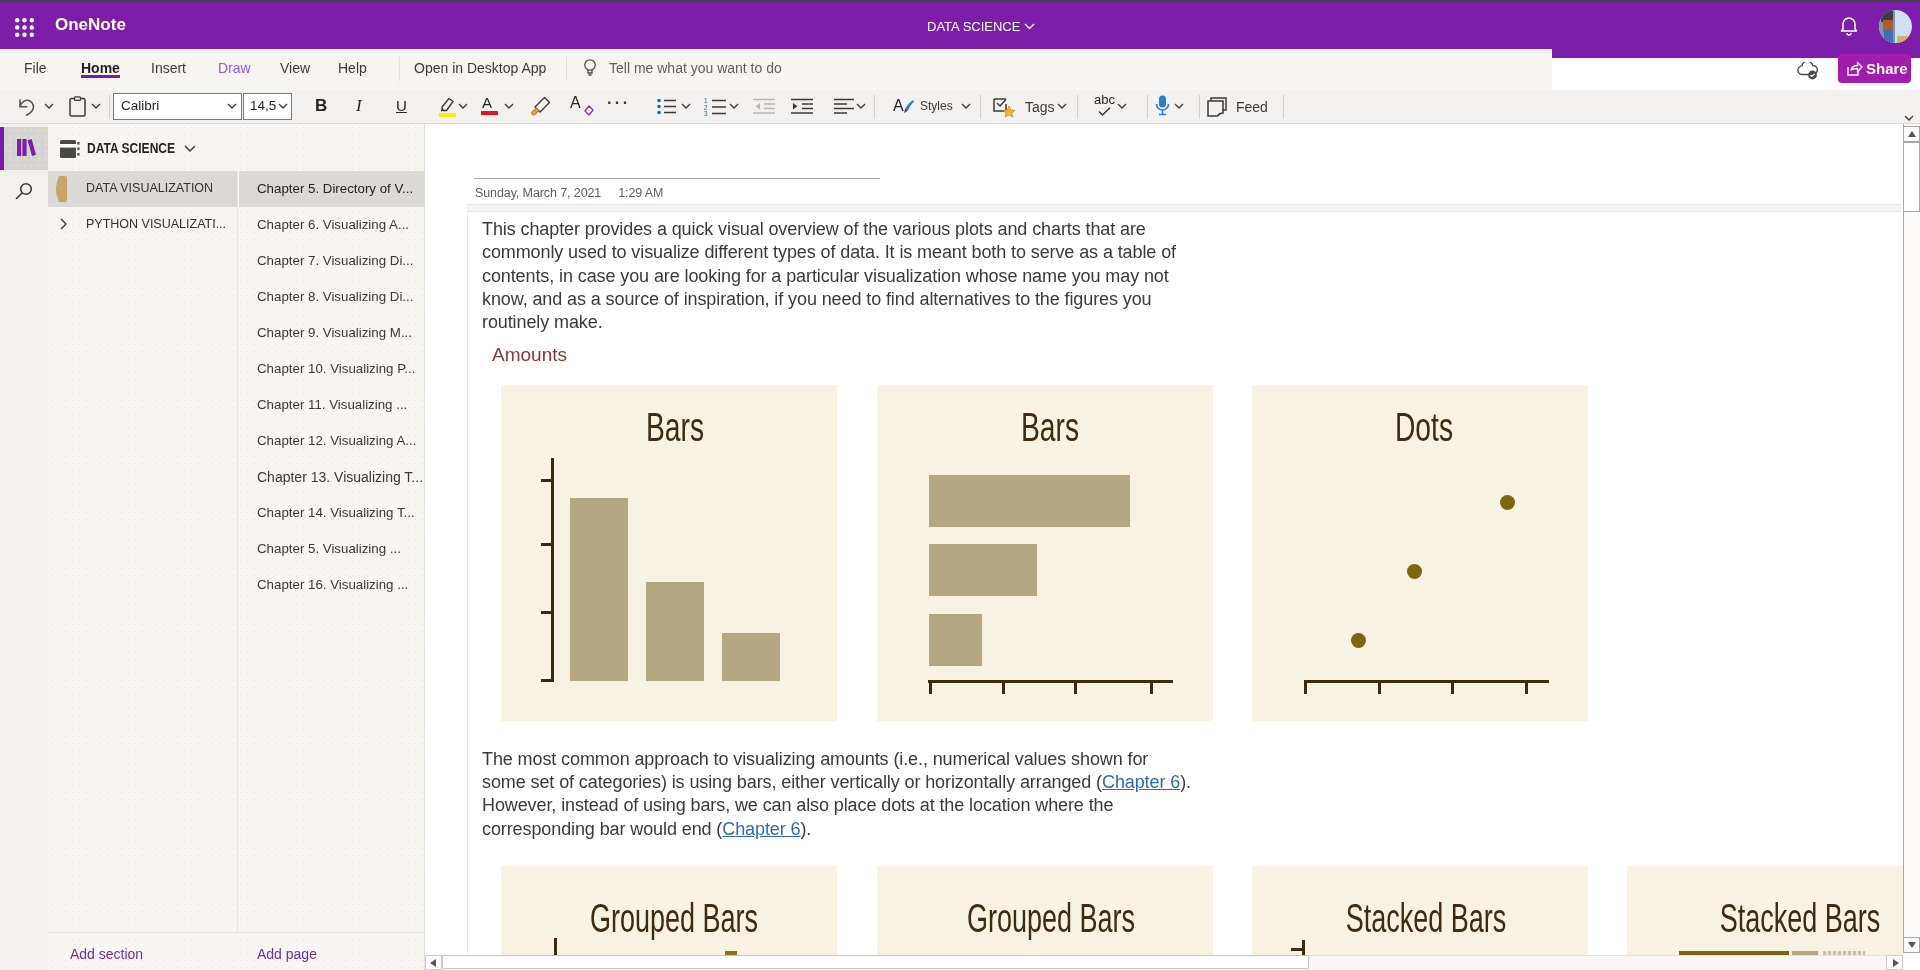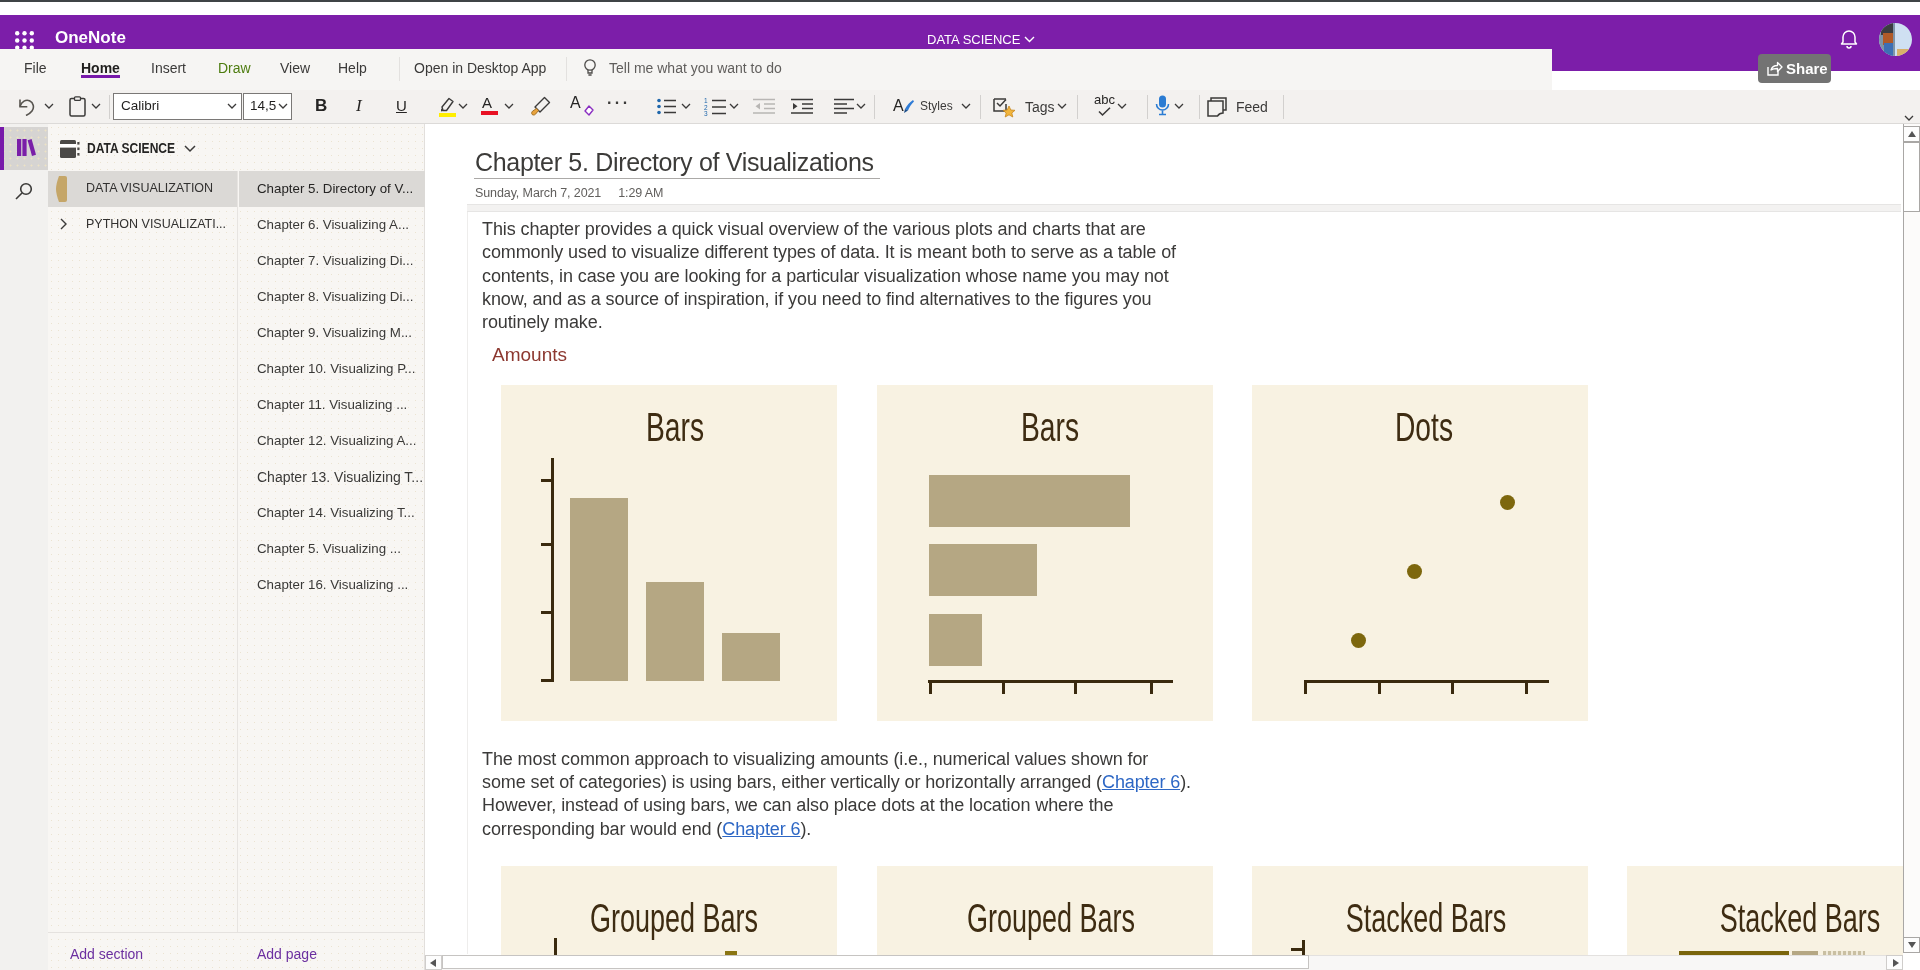--- a/index.html
+++ b/index.html
@@ -7,21 +7,21 @@
     font-family:"Liberation Sans", sans-serif; }
   .abs { position:absolute; }
   .ct { color:#3e2c12; font-size:40px; white-space:nowrap; transform:scaleX(.705); transform-origin:center; text-align:center; }
   .ct2 { color:#3e2c12; font-size:40px; white-space:nowrap; transform:scaleX(.675); transform-origin:center; text-align:center; }
 </style>
 </head>
 <body>
 
 <div class="abs" style="left:0;top:0;width:1920px;height:2px;background:#3f4446;"></div>
 
-<div class="abs" style="left:0;top:2px;width:1920px;height:56px;background:#7c1ea9;margin-top:13px;">
+<div class="abs" style="left:0;top:2px;width:1920px;height:56px;background:#7c1ea9;">
   <svg class="abs" style="left:15px;top:16px;" width="19" height="19" viewBox="0 0 19 19">
     <g fill="#fff">
       <circle cx="2.2" cy="2.2" r="2.2"></circle>
         <circle cx="9.5" cy="2.2" r="2.2"></circle>
         <circle cx="16.8" cy="2.2" r="2.2"></circle>
       <circle cx="2.2" cy="9.5" r="2.2"></circle>
         <circle cx="9.5" cy="9.5" r="2.2"></circle>
         <circle cx="16.8" cy="9.5" r="2.2"></circle>
       <circle cx="2.2" cy="16.8" r="2.2"></circle>
         <circle cx="9.5" cy="16.8" r="2.2"></circle>
@@ -52,37 +52,37 @@
       <rect x="18" y="26" width="13" height="7" fill="#d8b06a"></rect>
     </g>
   </svg>
 </div>
 
 <div class="abs" style="left:0;top:49px;width:1552px;height:41px;background:#f6f5f3;">
   <div class="abs" style="left:24px;top:11px;font-size:14px;color:#3b3a39;">File</div>
   <div class="abs" style="left:81px;top:11px;font-size:14px;color:#201f1e;font-weight:bold;">Home</div>
   <div class="abs" style="left:81px;top:26px;width:39px;height:3px;background:#7719aa;"></div>
   <div class="abs" style="left:151px;top:11px;font-size:14px;color:#3b3a39;text-align:right;">Insert</div>
-  <div class="abs" style="left:218px;top:11px;font-size:14px;color:#4d7c0f;">Draw</div>
+  <div class="abs" style="left:218px;top:11px;font-size:14px;color:#8b5cf6;">Draw</div>
   <div class="abs" style="left:280px;top:11px;font-size:14px;color:#3b3a39;">View</div>
   <div class="abs" style="left:338px;top:11px;font-size:14px;color:#3b3a39;">Help</div>
   <div class="abs" style="left:399px;top:8px;width:1px;height:24px;background:#e3e1df;"></div>
   <div class="abs" style="left:414px;top:11px;font-size:14px;color:#3b3a39;">Open in Desktop App</div>
   <div class="abs" style="left:566px;top:8px;width:1px;height:24px;background:#e3e1df;"></div>
   <svg class="abs" style="left:583px;top:9px;" width="14" height="22" viewBox="0 0 14 22">
     <circle cx="7" cy="7" r="5.2" fill="none" stroke="#4d4b49" stroke-width="1.3"></circle>
     <path d="M5 12 L5 15 L9 15 L9 12 M5.4 17 L8.6 17" fill="none" stroke="#4d4b49" stroke-width="1.3"></path>
   </svg>
   <div class="abs" style="left:609px;top:11px;font-size:14px;color:#605e5c;">Tell me what you want to do</div>
   <svg class="abs" style="left:1797px;top:13px;" width="22" height="18" viewBox="0 0 22 18">
     <path d="M16 12.5 H5.5 a4.3 4.3 0 0 1 -.6 -8.6 a5.6 5.6 0 0 1 10.9 -.4 a4.1 4.1 0 0 1 .2 8.9" fill="none" stroke="#4a4846" stroke-width="1.4"></path>
     <circle cx="15.5" cy="13" r="4.4" fill="#4a4846"></circle>
     <path d="M13.4 13 l1.5 1.5 l2.7 -2.7" fill="none" stroke="#fff" stroke-width="1.2"></path>
   </svg>
-  <div class="abs" style="left:1758px;top:5px;width:73px;height:29px;background:#737373;border-radius:4px;">
+  <div class="abs" style="left:1838px;top:5px;width:73px;height:29px;background:#a21caf;border-radius:4px;">
     <svg class="abs" style="left:8px;top:6px;" width="17" height="17" viewBox="0 0 17 17">
       <path d="M2 7 L2 15 L12 15 L12 11" fill="none" stroke="#fff" stroke-width="1.4"></path>
       <path d="M5 10 C6 6.5 9 5.5 11.5 5.5 L11.5 2.5 L16 7 L11.5 11.5 L11.5 8.5 C9 8.5 6.5 9 5 10 Z" fill="none" stroke="#fff" stroke-width="1.3" stroke-linejoin="round"></path>
     </svg>
     <div class="abs" style="left:28px;top:6px;color:#fff;font-size:15px;font-weight:bold;">Share</div>
   </div>
 </div>
 
 <div class="abs" style="left:0;top:90px;width:1920px;height:34px;background:#f3f1ef;border-bottom:1px solid #dcdad8;" id="ribbon">
 
@@ -293,21 +293,20 @@
   <div class="abs" style="left:209px;top:417px;font-size:13.3px;color:#3a3937;">Chapter 5. Visualizing ...</div>
   <div class="abs" style="left:209px;top:453px;font-size:13.3px;color:#3a3937;">Chapter 16. Visualizing ...</div>
 
   <div class="abs" style="left:0;top:808px;width:377px;height:1px;background:#e5e2df;"></div>
   <div class="abs" style="left:22px;top:822px;font-size:14px;color:#6b2fa0;">Add section</div>
   <div class="abs" style="left:209px;top:822px;font-size:14px;color:#6b2fa0;">Add page</div>
 </div>
 
 <div class="abs" style="left:425px;top:124px;width:1478px;height:846px;background:#fff;overflow:hidden;" id="content">
 
-  <div class="abs" style="left:50px;top:24px;font-size:25px;color:#3c3b39;letter-spacing:-0.32px;">Chapter 5. Directory of Visualizations</div>
   <div class="abs" style="left:49px;top:54px;width:406px;height:1px;background:#aba9a7;"></div>
   <div class="abs" style="left:50px;top:62px;font-size:12.5px;color:#605e5c;letter-spacing:-0.1px;">Sunday, March 7, 2021<span style="display:inline-block;width:17px;"></span>1:29 AM</div>
 
   <div class="abs" style="left:42px;top:80px;width:1434px;height:8px;background:#f3f2f1;border-top:1px solid #e6e5e4;border-bottom:1px solid #e6e5e4;"></div>
   <div class="abs" style="left:42px;top:88px;width:1px;height:742px;background:#eeedec;"></div>
 
   <div class="abs" style="left:57px;top:94px;font-size:18px;line-height:23.3px;color:#3b3a39;letter-spacing:-0.1px;">This chapter provides a quick visual overview of the various plots and charts that are<br>commonly used to visualize different types of data. It is meant both to serve as a table of<br>contents, in case you are looking for a particular visualization whose name you may not<br>know, and as a source of inspiration, if you need to find alternatives to the figures you<br>routinely make.</div>
   <div class="abs" style="left:67px;top:220px;font-size:19px;color:#8c3830;">Amounts</div>
 
   <div class="abs" style="left:76px;top:261px;width:336px;height:336px;background:#f8f2e2;"></div>

